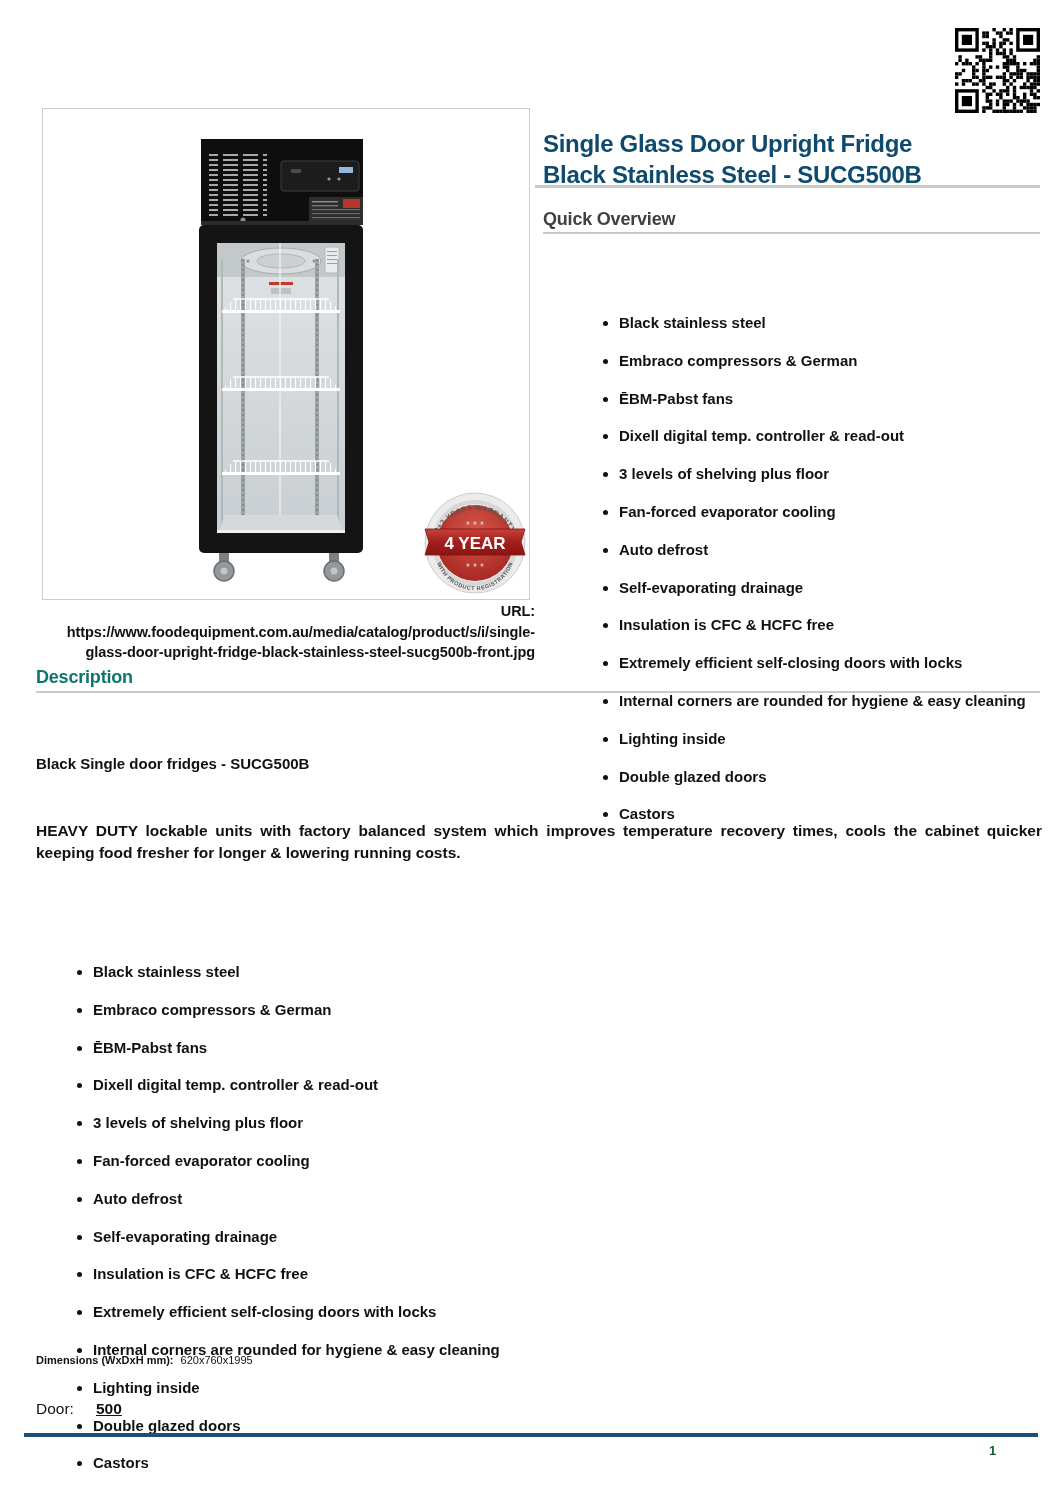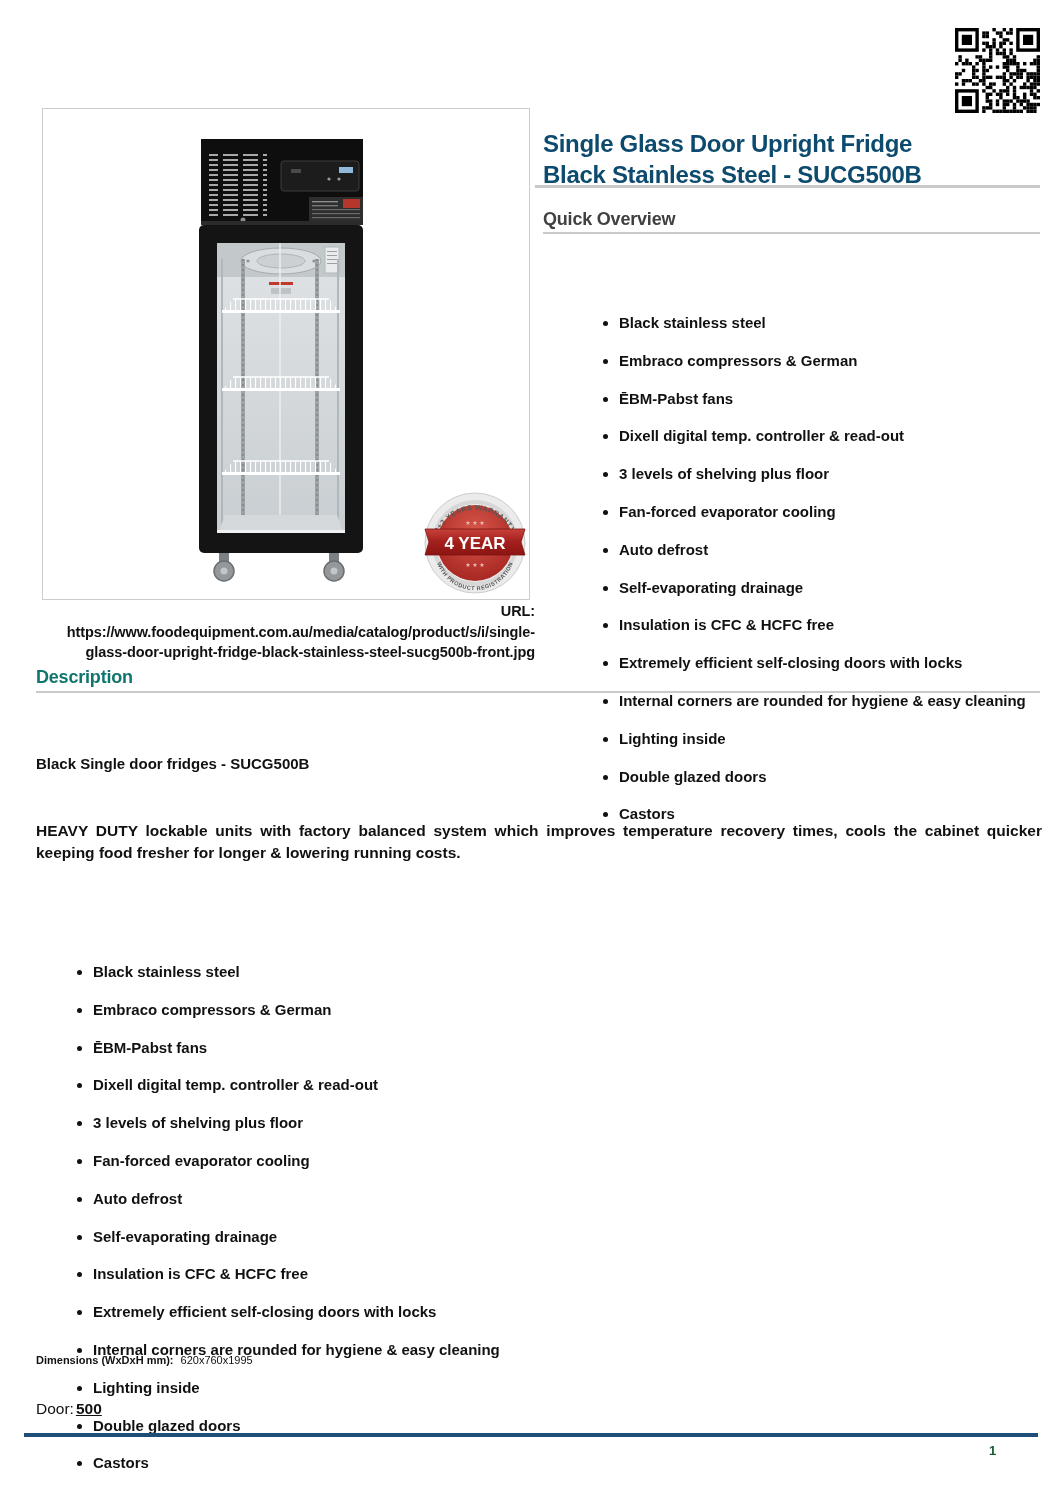--- a/index.html
+++ b/index.html
@@ -35,21 +35,21 @@
   .desc-rule{position:absolute;left:36px;top:691px;width:1004px;height:2px;background:#c9c9c9;}
   .desc-intro{position:absolute;left:36px;top:737px;width:1004px;font-size:15px;font-weight:600;margin-top:18px;}
   .desc-body{position:absolute;left:36px;top:820px;width:1006px;
     font-size:15.5px;font-weight:600;line-height:22px;text-align:justify;}
   
   .spec-dimensions{position:absolute;left:36px;top:1354px;font-size:11px;}
   .spec-dimensions .label{font-weight:700;}
   .spec-dimensions .value{font-weight:400;margin-left:7px;}
   .spec-litre{position:absolute;left:36px;top:1400px;font-size:15.5px;}
   .spec-litre .label{font-weight:400;}
-  .spec-litre .value{font-weight:700;margin-left:2px;text-decoration:underline;}
+  .spec-litre .value{font-weight:700;margin-left:22px;text-decoration:underline;}
   
   .footer-rule{position:absolute;left:24px;top:1433px;width:1014px;height:4px;background:#1f4e79;}
   .page-number{position:absolute;left:989px;top:1443px;font-size:13px;font-weight:700;color:#175c2e;}
 </style>
 </head>
 <body>
 
 <svg id="qr-svg" class="qr" viewBox="0 0 85 85">
     <rect x="0" y="0" width="85" height="85" fill="#fff"></rect>
     <rect x="37.4" y="0" width="3.4" height="3.4" fill="#000"></rect>

